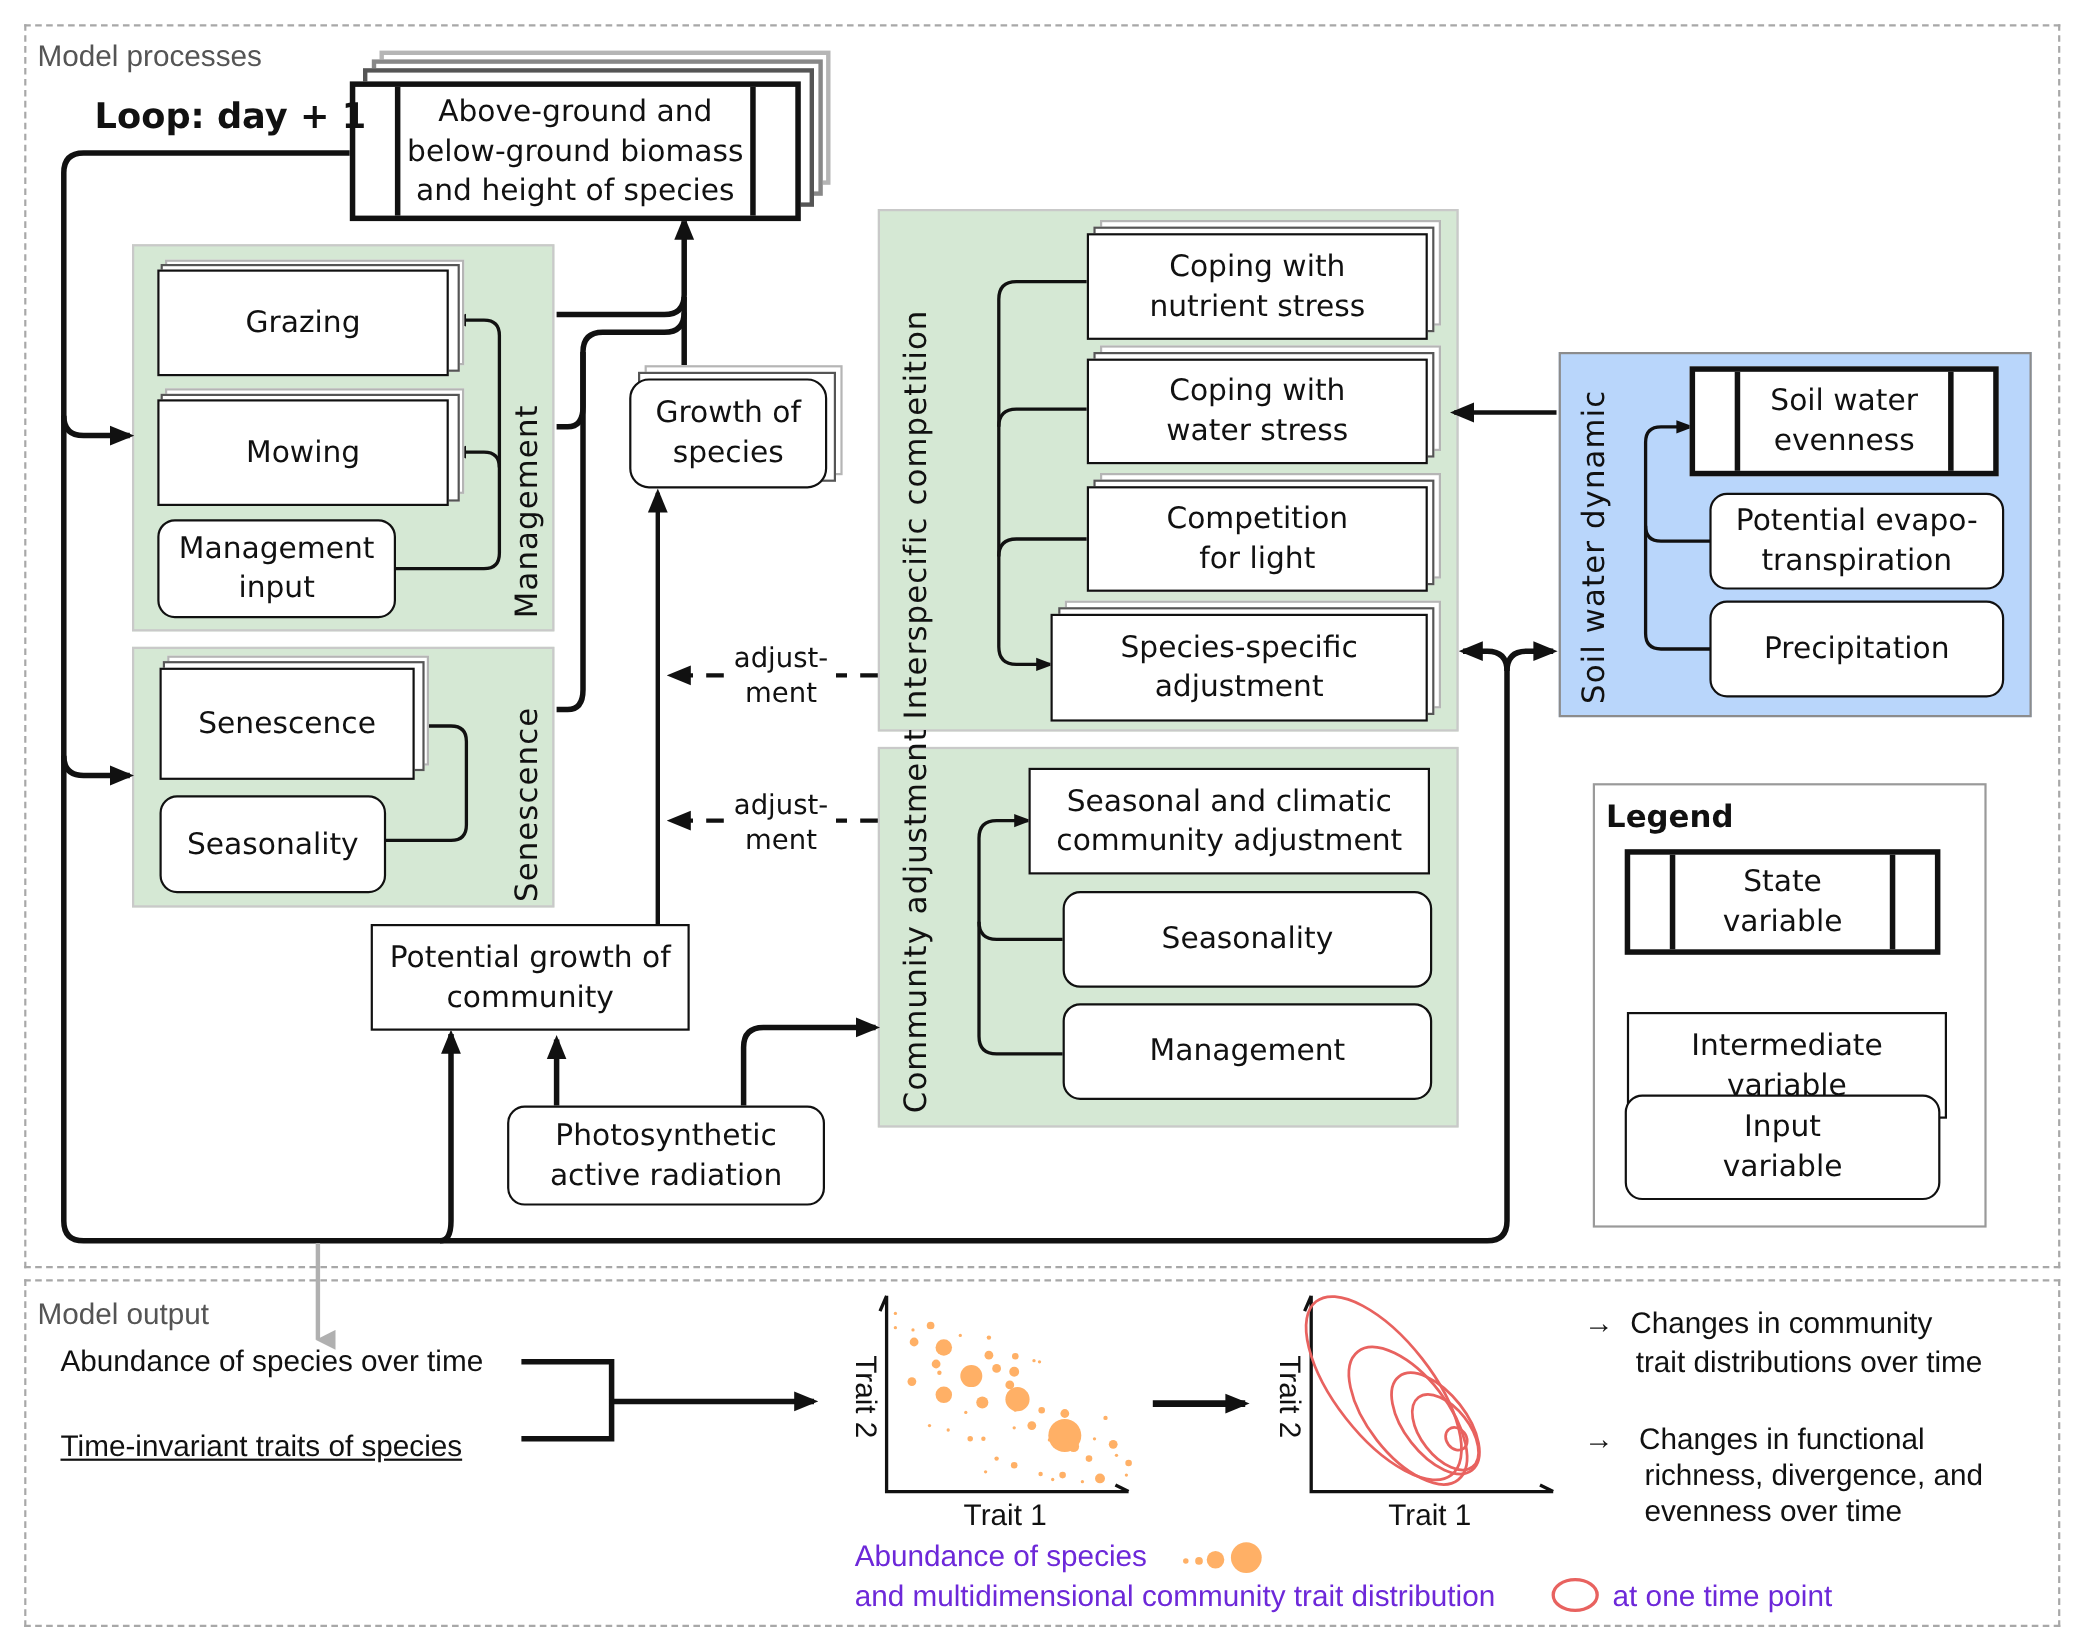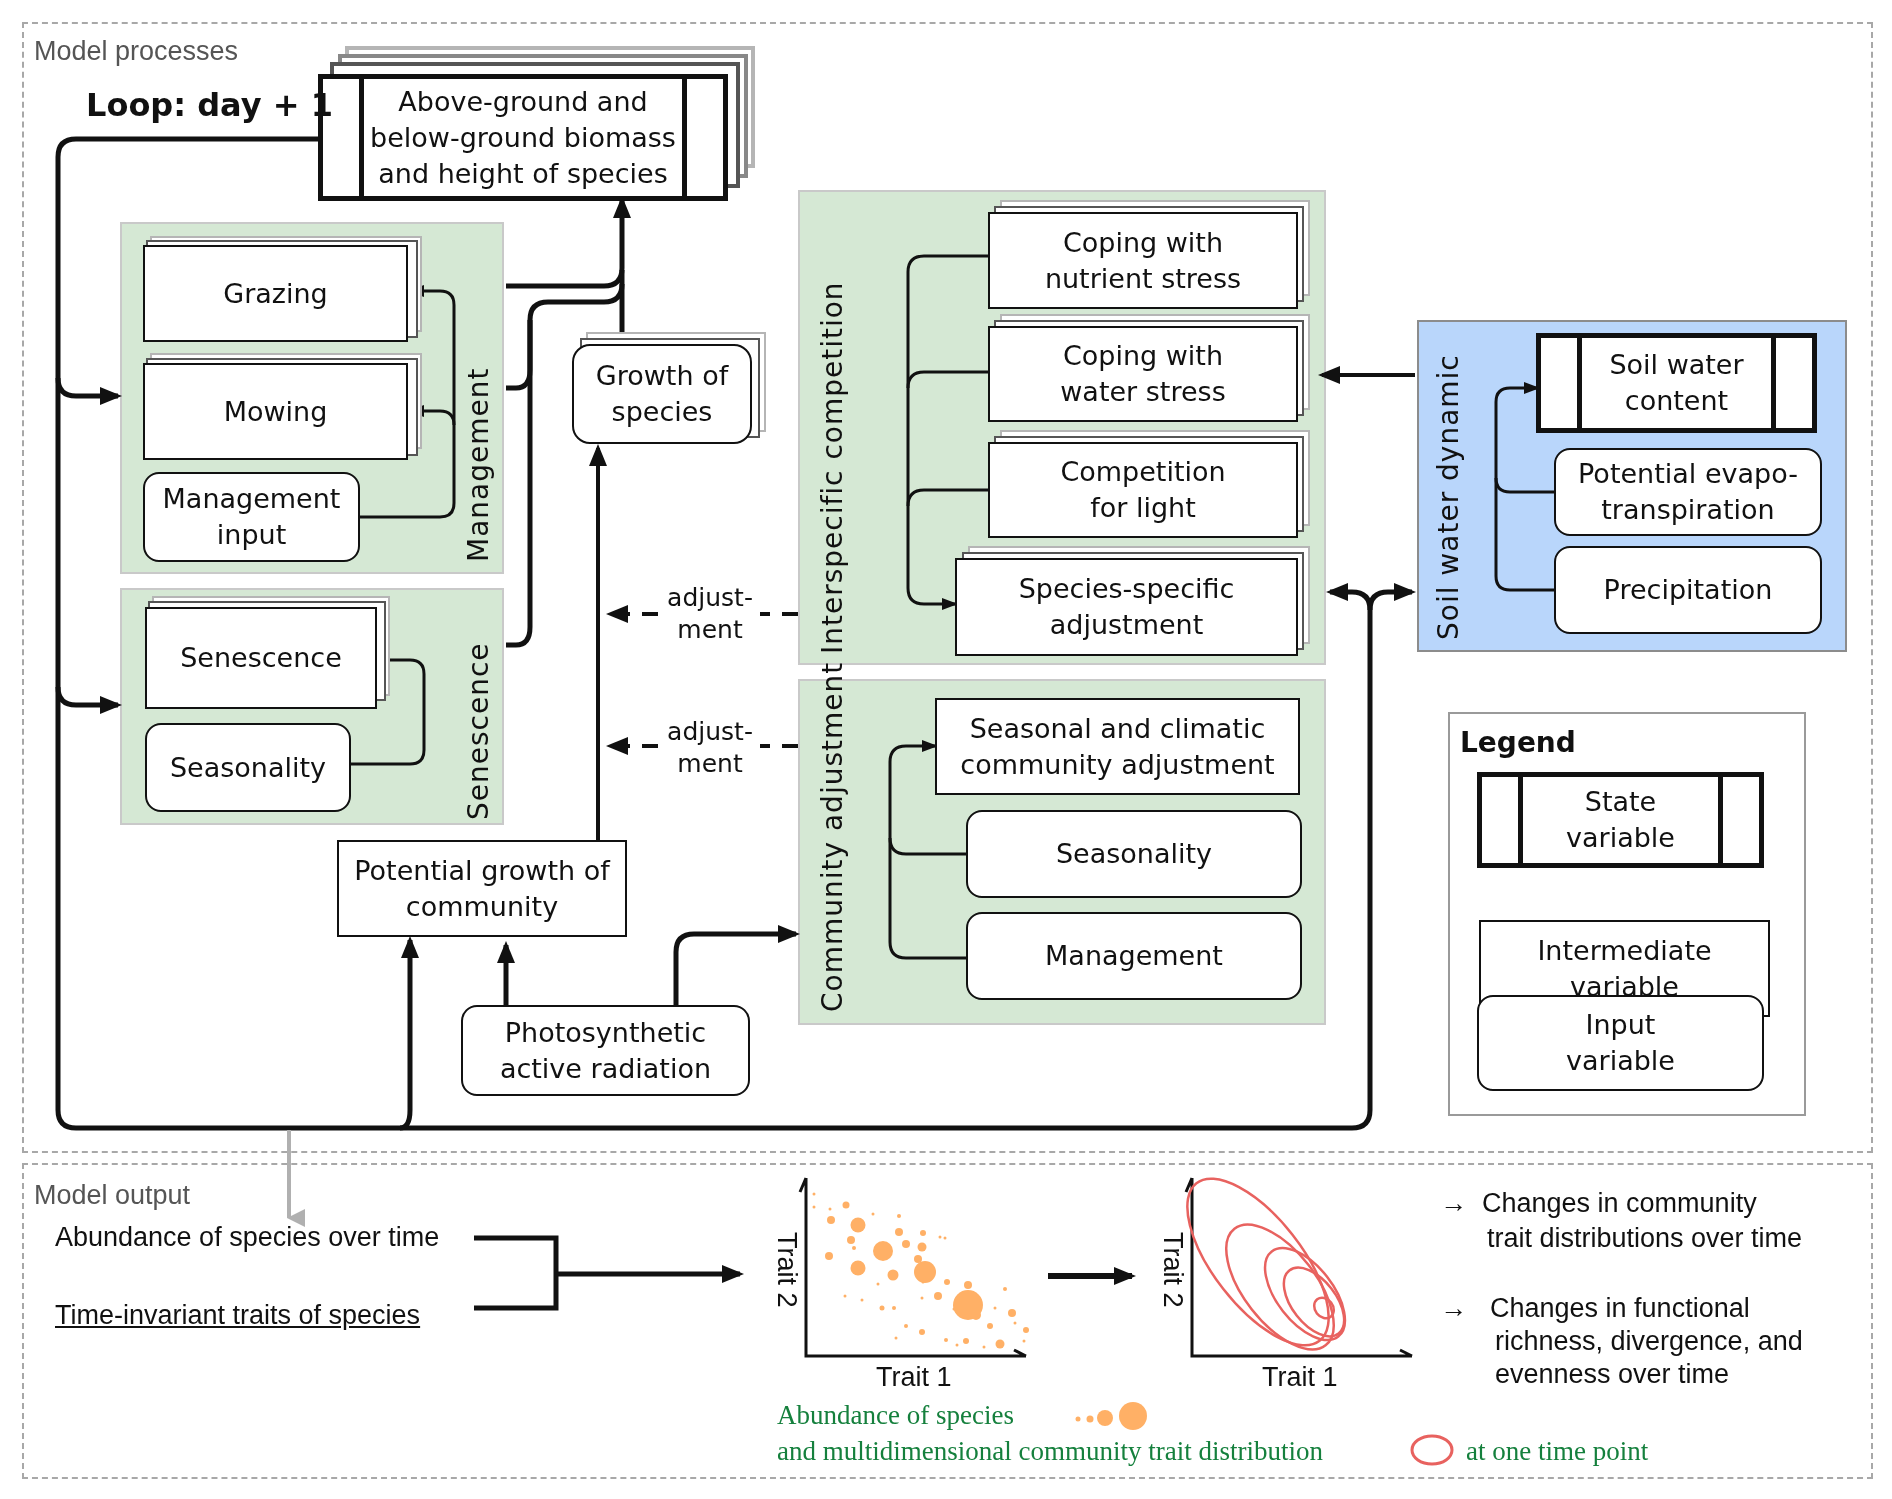--- a/index.html
+++ b/index.html
@@ -18,21 +18,21 @@
   .box.state::after{right:36px;}
   .stack{position:absolute;box-sizing:border-box;border:2px solid #333;background:#fff;}
   .stack.l1{border-color:#555;}
   .stack.l2{border-color:#888;}
   .stack.l3{border-color:#b5b5b5;}
   .loop-label{font-size:32px;font-weight:bold;}
   .adj{font-size:25px;line-height:32px;text-align:center;white-space:pre-line;background:#fff;}
   .legend{border:2px solid #9a9a9a;background:#fff;}
   .legend-title{font-size:28px;font-weight:bold;}
   .out-text{font-family:"Liberation Sans",sans-serif;font-size:27px;color:#111;white-space:nowrap;}
-  .out-gray{font-family:Liberation Serif, serif;font-size:27px;color:#15803d;white-space:nowrap;}
+  .out-gray{font-family:Liberation Sans, sans-serif;font-size:27px;color:#6d28d9;white-space:nowrap;}
   .axis-label{font-family:"Liberation Sans",sans-serif;font-size:27px;color:#111;white-space:nowrap;}
   svg.overlay{position:absolute;left:0;top:0;}
 </style>
 </head>
 <body>
 
 <div class="abs frame" style="left:22px;top:22px;width:1851px;height:1131px;"></div>
 <div class="abs frame-title" style="left:34px;top:36px;">Model processes</div>
 <div class="abs frame" style="left:22px;top:1163px;width:1851px;height:316px;"></div>
 <div class="abs frame-title" style="left:34px;top:1180px;">Model output</div>
@@ -271,21 +271,21 @@
 </div>
 <div class="abs box input" style="left:966px;top:810px;width:336px;height:88px;">
   <span>Seasonality</span>
 </div>
 <div class="abs box input" style="left:966px;top:912px;width:336px;height:88px;">
   <span>Management</span>
 </div>
 
 <div class="abs box state" style="left:1536px;top:333px;width:281px;height:100px;">
   <span>Soil water
-content</span>
+evenness</span>
 </div>
 <div class="abs box input" style="left:1554px;top:448px;width:268px;height:88px;">
   <span>Potential evapo-
 transpiration</span>
 </div>
 <div class="abs box input" style="left:1554px;top:546px;width:268px;height:88px;">
   <span>Precipitation</span>
 </div>
 
 <div class="abs legend" style="left:1448px;top:712px;width:358px;height:404px;"></div>

